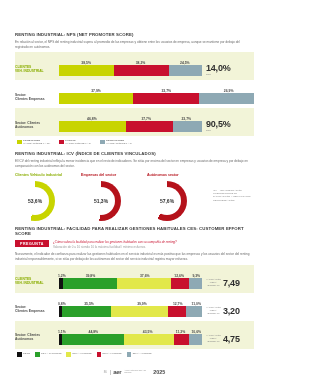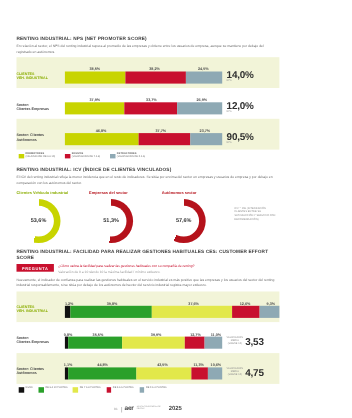--- a/index.html
+++ b/index.html
@@ -143,28 +143,20 @@
               <span class="tick" style="left:19%">37,9%</span>
               <span class="tick" style="left:55%">33,7%</span>
               <span class="tick" style="left:87%">26,9%</span>
             </div>
             <div class="bar">
               <div class="seg" style="width:37.9%;background:#c8d400"></div>
               <div class="seg" style="width:33.7%;background:#c8102e"></div>
               <div class="seg" style="width:28.4%;background:#8ea9b4"></div>
             </div>
           </div>
-          <div class="score score-right">
-            <div>
-              <div class="score-num">12,0%</div>
-              <div class="score-cap">
-                <span class="ln">NPS</span>
-              </div>
-            </div>
-          </div>
         </div>
       </div>
 
       <div class="band">
         <div class="row">
           <div class="rlabel dark" style="white-space:pre-line;">Sector: Clientes
 Autónomos</div>
           <div class="bar-wrap">
             <div class="ticks">
               <span class="tick" style="left:23%">46,8%</span>
@@ -274,20 +266,29 @@
               <span class="tick" style="left:96%">9,3%</span>
             </div>
             <div class="bar">
               <div class="seg" style="width:2.5%;background:#111111"></div>
               <div class="seg" style="width:38.0%;background:#2aa02a"></div>
               <div class="seg" style="width:37.6%;background:#e2e84a"></div>
               <div class="seg" style="width:12.6%;background:#c8102e"></div>
               <div class="seg" style="width:9.3%;background:#8ea9b4"></div>
             </div>
           </div>
+          <div class="score score-right">
+            <div class="score-meta">
+              <div class="score-cap">VALORACIÓN</div>
+              <div class="score-cap">MEDIA</div>
+              <div class="rule"></div>
+              <div class="score-cap">(SOBRE 10)</div>
+            </div>
+            <div class="score-num">7,49</div>
+          </div>
         </div>
       </div>
 
       <div class="band alt">
         <div class="row">
           <div class="rlabel dark" style="white-space:pre-line;">Sector:
 Clientes Empresas</div>
           <div class="bar-wrap">
             <div class="ticks">
               <span class="tick" style="left:2%">0,8%</span>
@@ -304,21 +305,21 @@
               <div class="seg" style="width:11.0%;background:#8ea9b4"></div>
             </div>
           </div>
           <div class="score score-right">
             <div class="score-meta">
               <div class="score-cap">VALORACIÓN</div>
               <div class="score-cap">MEDIA</div>
               <div class="rule"></div>
               <div class="score-cap">(SOBRE 10)</div>
             </div>
-            <div class="score-num">3,53</div>
+            <div class="score-num">3,20</div>
           </div>
         </div>
       </div>
 
       <div class="band">
         <div class="row">
           <div class="rlabel dark" style="white-space:pre-line;">Sector: Clientes
 Autónomos</div>
           <div class="bar-wrap">
             <div class="ticks">

